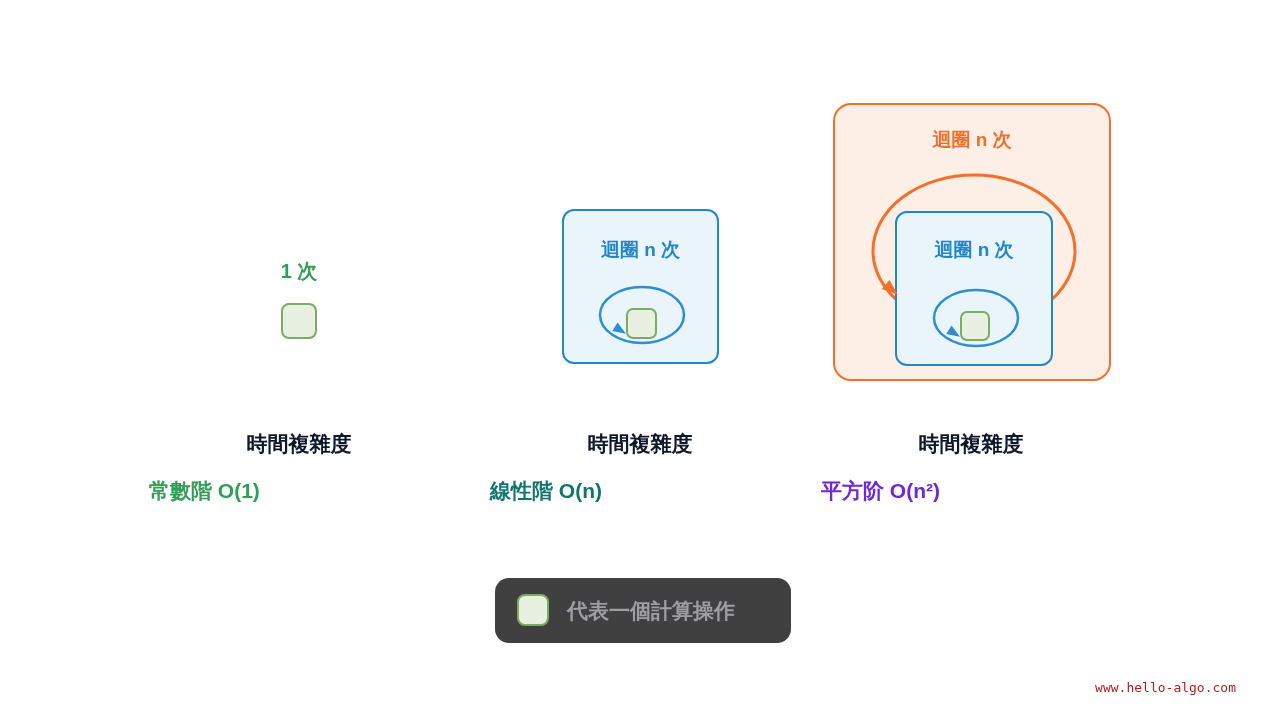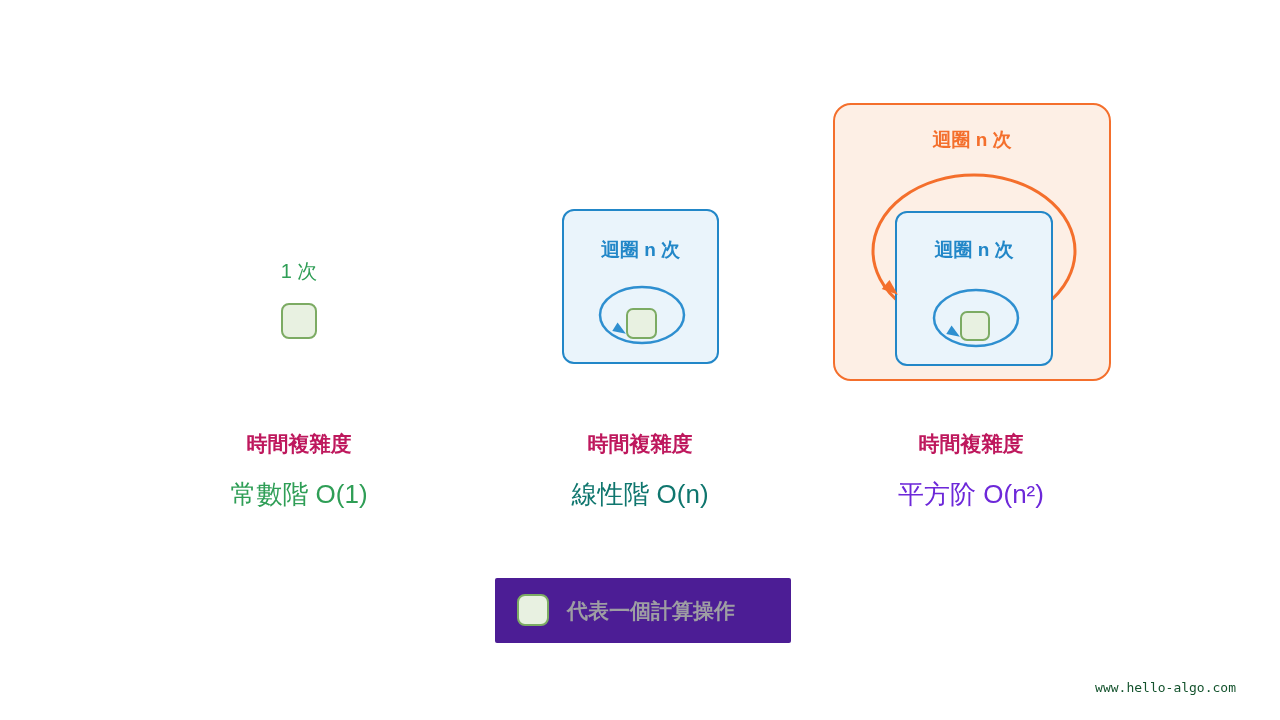--- a/index.html
+++ b/index.html
@@ -9,21 +9,21 @@
   }
   .abs{position:absolute;}
   
   .op-square{
     position:absolute;background:#e8f1e1;border:2px solid #7cab63;border-radius:8px;
     box-sizing:border-box;
   }
   
   .count-label{
     left:199px;top:258px;width:200px;text-align:center;
-    color:#2f9e56;font-size:20px;font-weight:normal;
+    color:#2f9e56;font-size:20px;font-weight:bold;
   }
   .op-square.sq-constant{left:281px;top:303px;width:36px;height:36px;}
   
   .loop-box{
     position:absolute;box-sizing:border-box;border-radius:12px;
     background:#eaf4fb;border:2px solid #2287c8;
   }
   .loop-box .loop-label{
     position:absolute;left:0;top:26px;width:100%;text-align:center;
     color:#2287c8;font-size:19px;font-weight:bold;
@@ -40,41 +40,41 @@
   .box-quadratic .outer-loop-label{
     position:absolute;left:0;top:22px;width:100%;text-align:center;
     color:#f46f2c;font-size:19px;font-weight:bold;
   }
   .box-quadratic .inner-box{left:60px;top:106px;width:158px;height:155px;}
   .box-quadratic .inner-box .loop-label{top:24px;}
   .box-quadratic .inner-box .op-square{left:63px;top:98px;width:30px;height:30px;border-radius:7px;}
   .z1{z-index:1;}.z2{z-index:2;}.z3{z-index:3;}
   
   .complexity-title{
-    top:430px;width:300px;text-align:center;color:#be185d;
+    top:430px;width:300px;text-align:center;color:#0f172a;
     font-size:21px;font-weight:bold;
   }
   .complexity-value{
-    top:477px;width:300px;text-align:center;font-size:26px;font-weight:normal;
+    top:477px;width:300px;font-size:21px;font-weight:bold;
   }
   .col-1{left:149px;} .col-2{left:490px;} .col-3{left:821px;}
   .val-green{color:#2f9e56;} .val-blue{color:#0f766e;} .val-orange{color:#6d28d9;}
   
   .legend{
     position:absolute;left:495px;top:578px;width:296px;height:65px;
-    background:#4c1d95;border-radius:2px;
+    background:#404040;border-radius:14px;
   }
   .legend .op-square{left:22px;top:16px;width:32px;height:32px;}
   .legend .legend-label{
     position:absolute;left:72px;top:0;height:65px;line-height:65px;
     color:#9e9ea3;font-size:21px;font-weight:bold;
   }
   
   .watermark{
-    right:44px;top:680px;color:#14532d;font-size:13px;
+    right:44px;top:680px;color:#b91c1c;font-size:13px;
     font-family:"DejaVu Sans Mono","Liberation Mono",monospace;
   }
 </style>
 </head>
 <body>
 
 <div class="stage">
 
   <div class="abs count-label">1 次</div>
   <div class="op-square sq-constant"></div>

